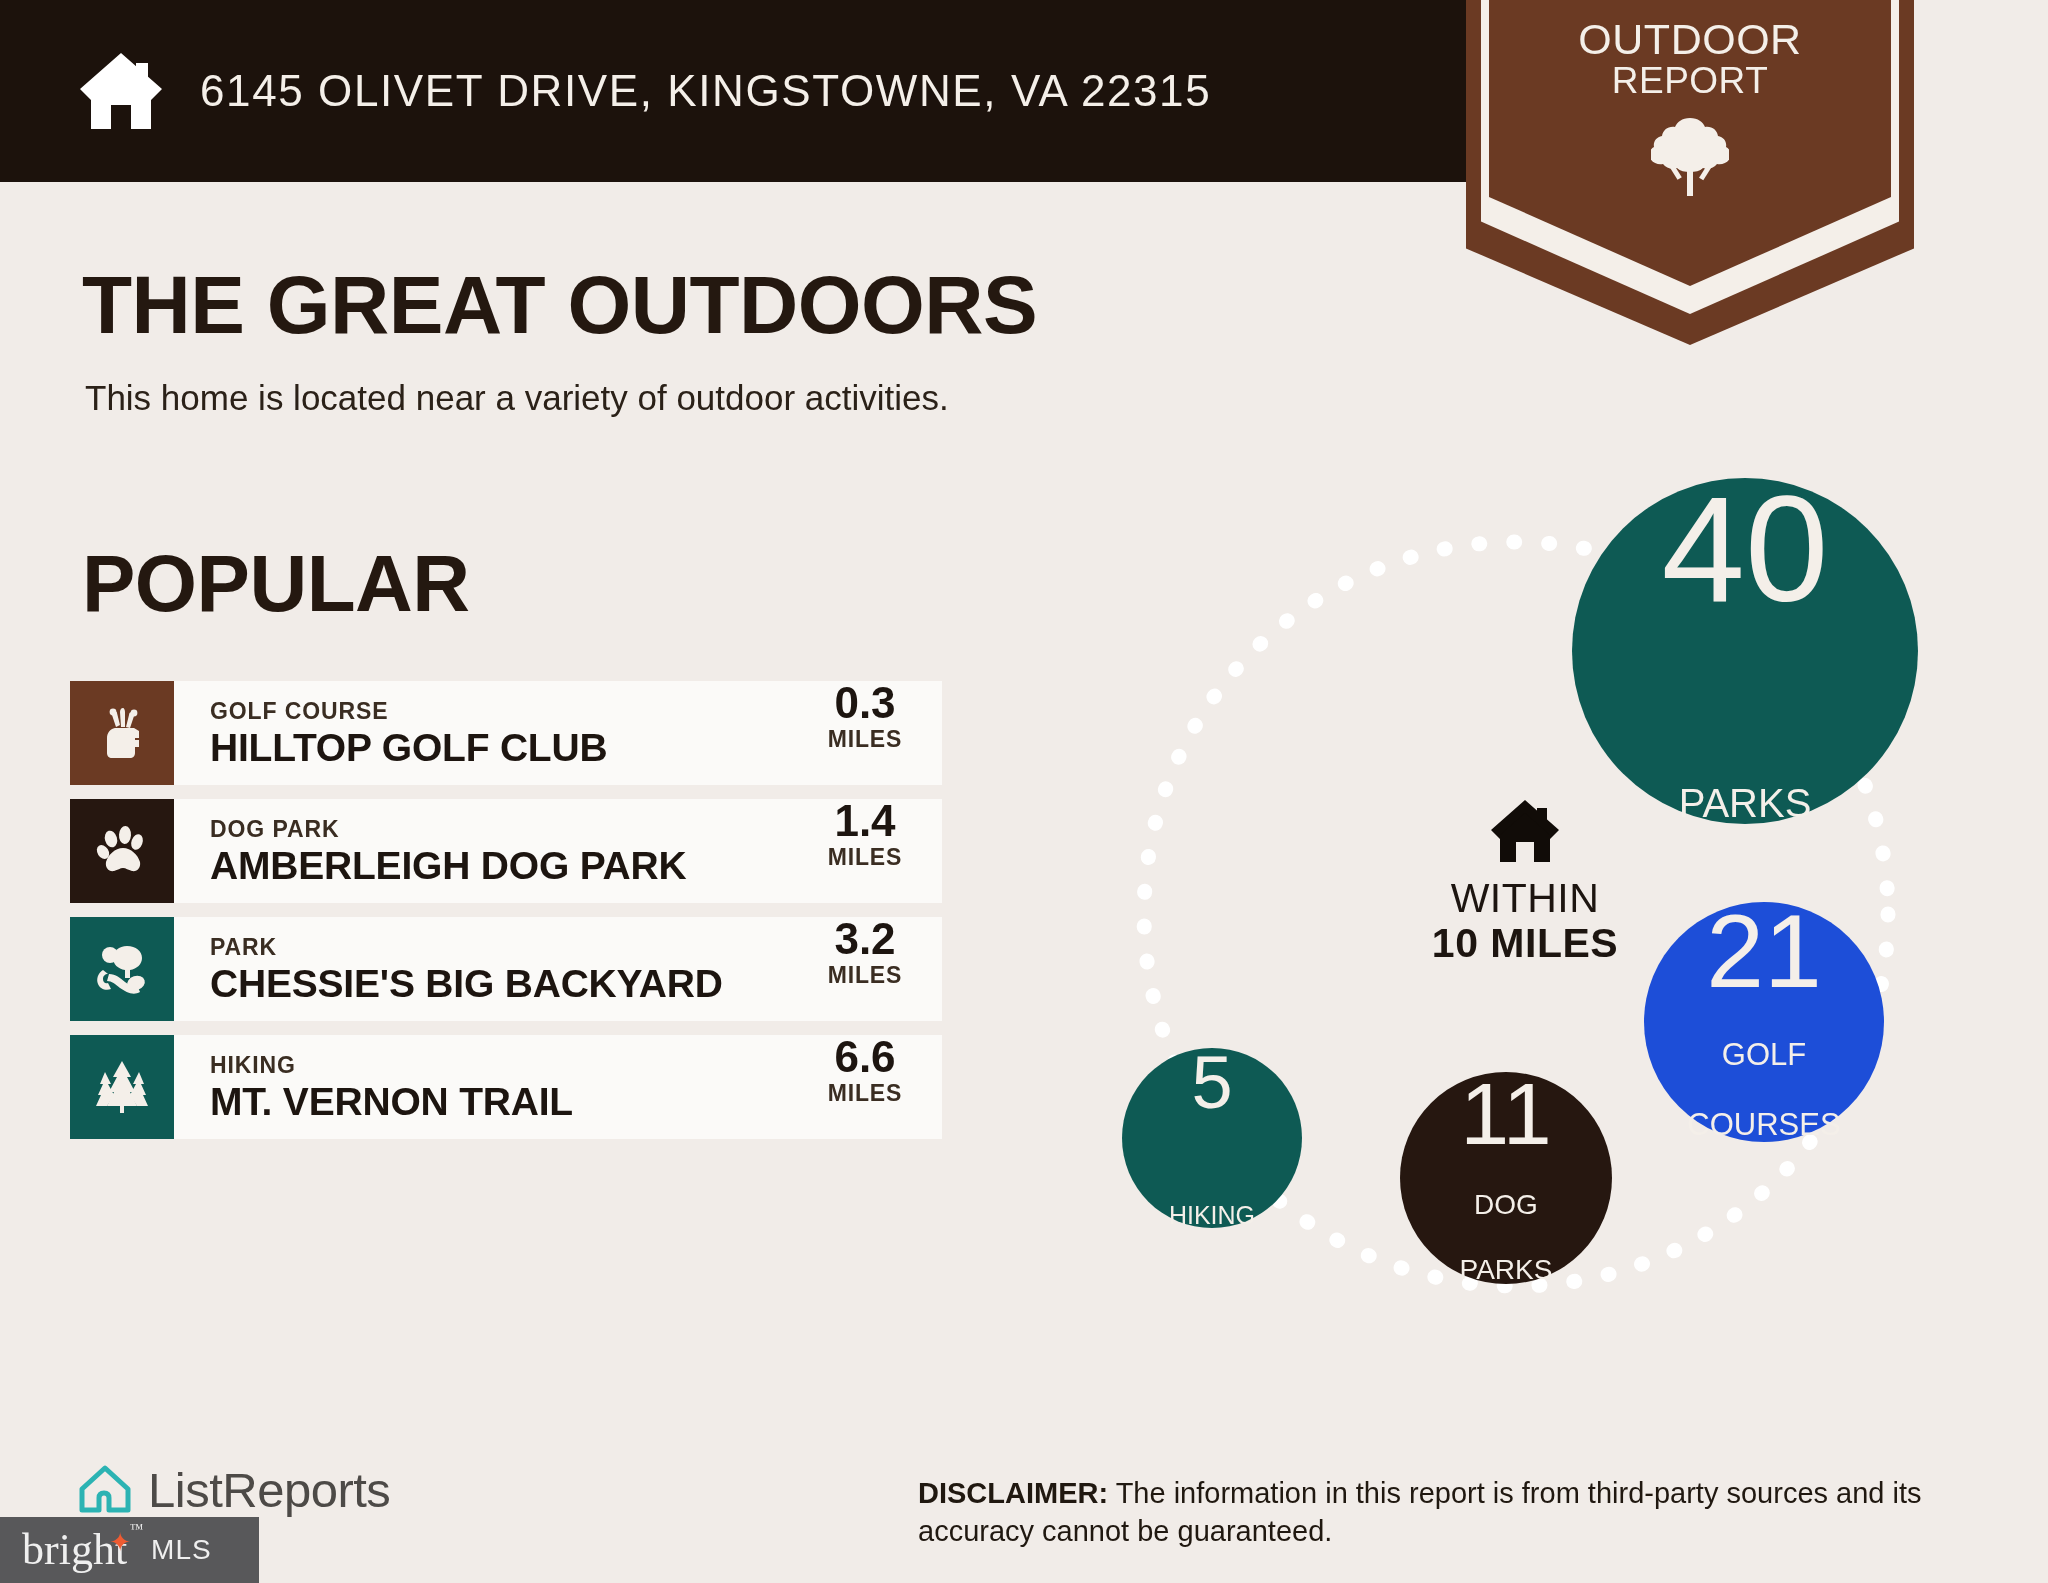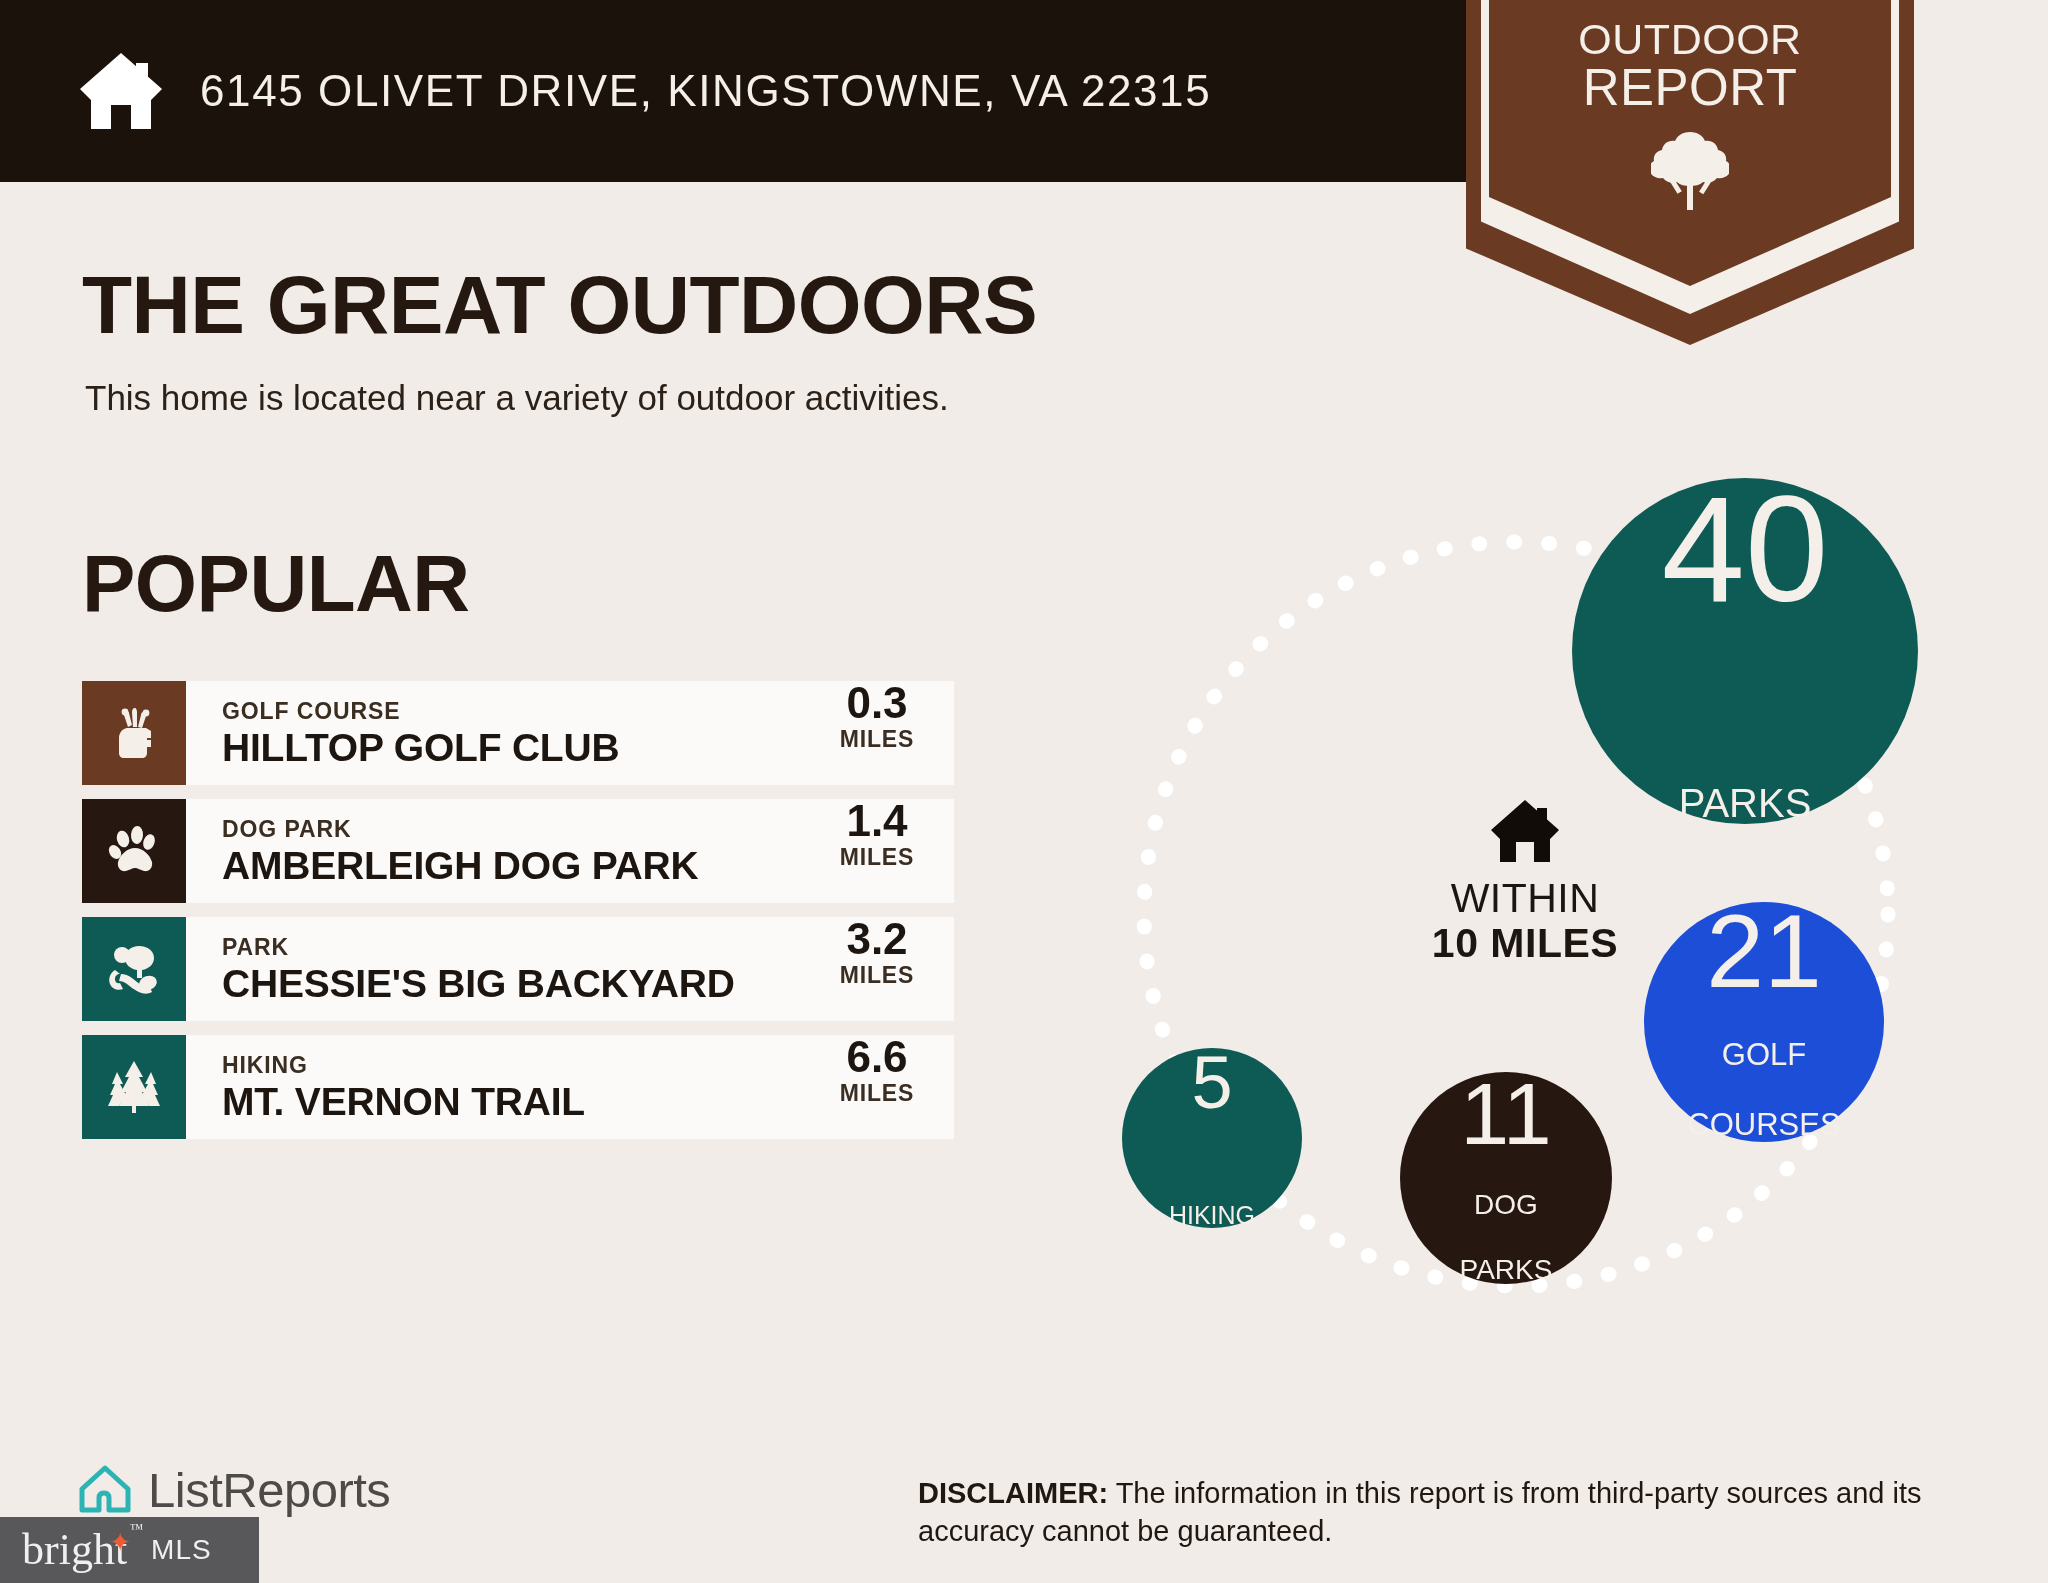--- a/index.html
+++ b/index.html
@@ -79,21 +79,21 @@
   }
   .badge-line1 {
     color: #f4efe9;
     font-size: 43px;
     letter-spacing: 0.5px;
     line-height: 1.02;
     font-weight: 400;
   }
   .badge-line2 {
     color: #f4efe9;
-    font-size: 51px;
+    font-size: 37px;
     letter-spacing: 0.5px;
     line-height: 1.02;
     font-weight: 400;
   }
   .badge-tree {
     margin-top: 12px;
     width: 78px;
     height: 84px;
   }
 
@@ -122,21 +122,21 @@
     left: 82px;
     top: 538px;
     font-size: 80px;
     font-weight: 700;
     color: #241810;
     letter-spacing: -0.5px;
   }
 
   .poi-list {
     position: absolute;
-    left: 82px;
+    left: 70px;
     top: 681px;
     width: 872px;
   }
   .poi-row {
     display: flex;
     align-items: stretch;
     height: 104px;
     margin-bottom: 14px;
     background: #fbfaf8;
   }

